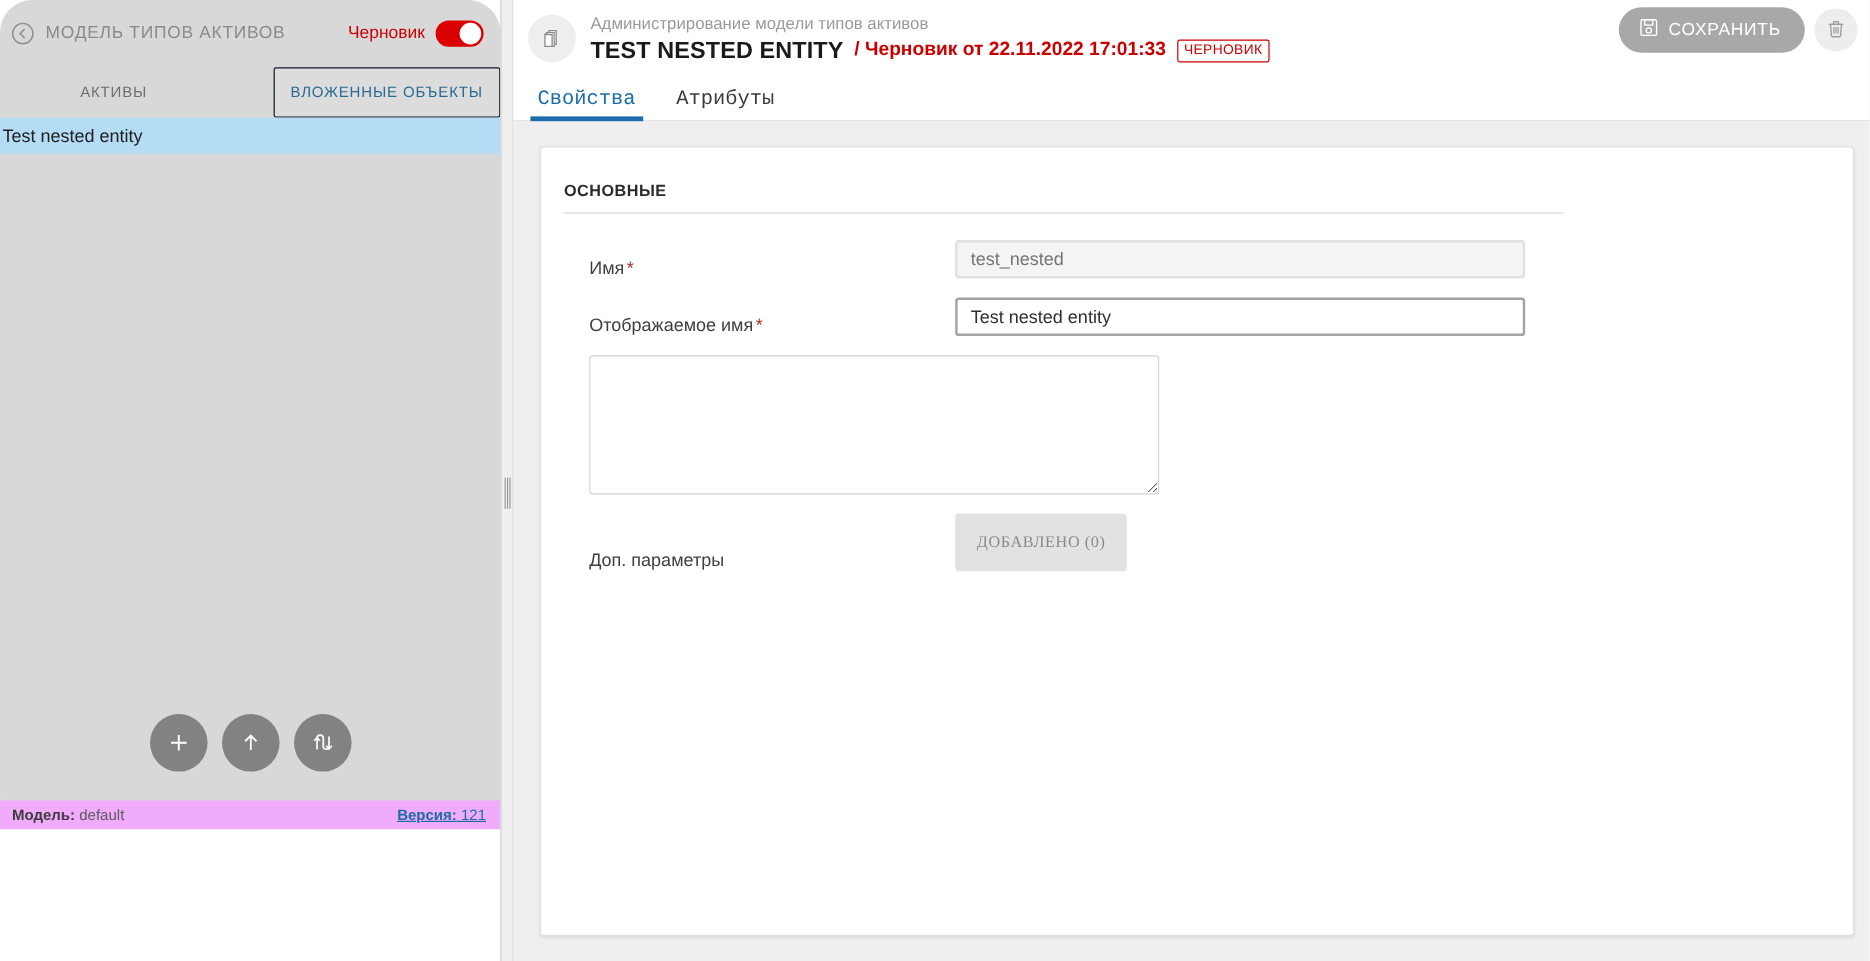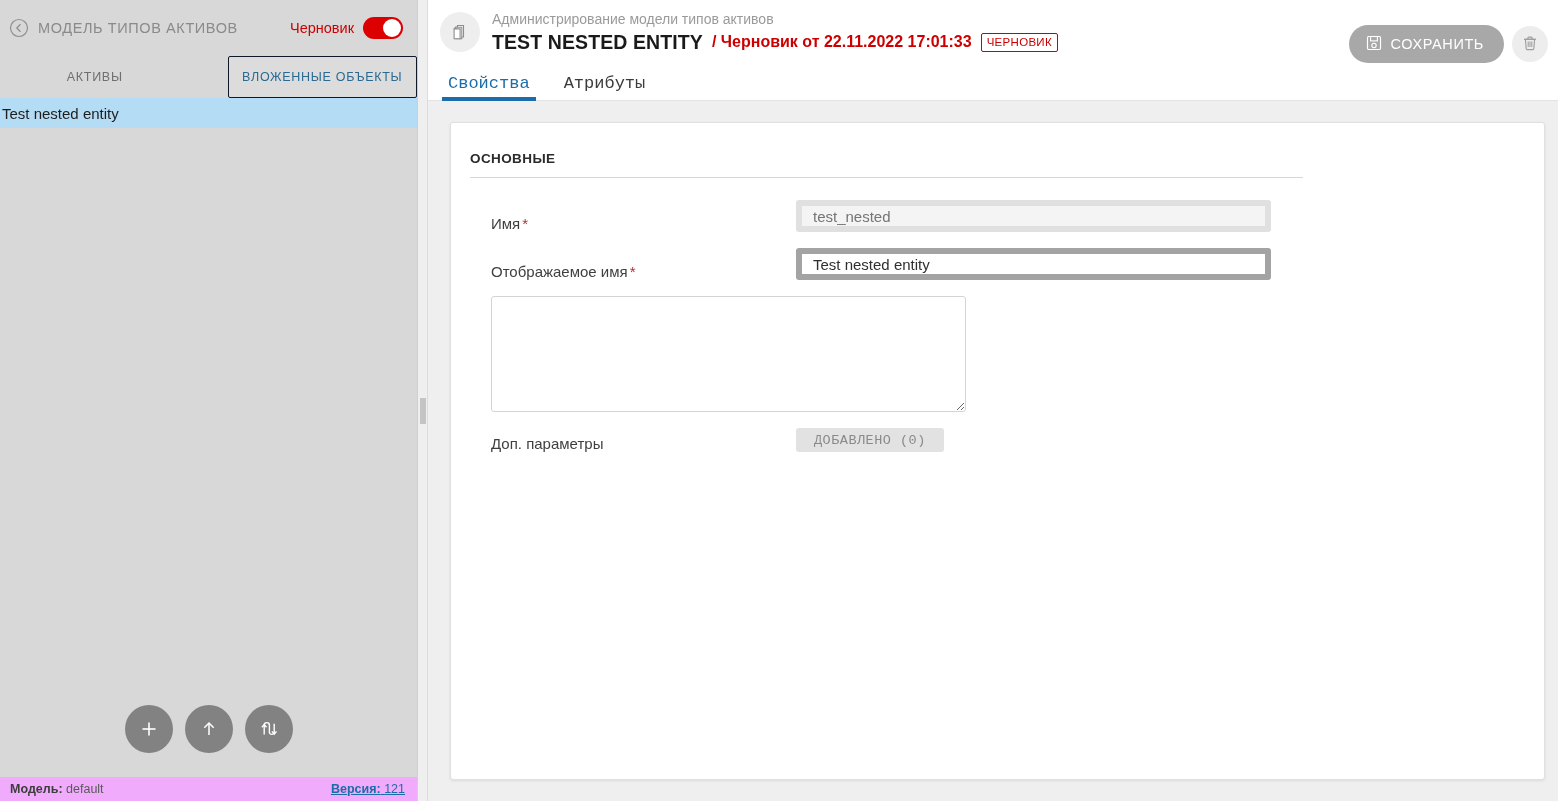--- a/index.html
+++ b/index.html
@@ -9,25 +9,26 @@
     width: 1558px; height: 801px;
     overflow: hidden;
     font-family: "Liberation Sans", "DejaVu Sans", sans-serif;
     background: #ffffff;
     color: #333333;
   }
   .app { position: relative; width: 1558px; height: 801px; display: flex; }
 
   
   .sidebar {
-    width: 417px; height: 801px;
+    width: 417px; height: 691px;
     background: #d8d8d8;
     display: flex; flex-direction: column;
     position: relative;
     flex: 0 0 417px;
+    border-radius: 27px;
   }
   .sb-header {
     height: 56px; flex: 0 0 56px;
     display: flex; align-items: center;
     padding: 0 14px 0 6px;
   }
   .collapse-btn {
     width: 26px; height: 26px;
     display: flex; align-items: center; justify-content: center;
     cursor: pointer; flex: 0 0 26px;
@@ -182,21 +183,21 @@
   .draft-badge {
     border: 1px solid #cc0000; color: #cc0000;
     font-size: 11.5px; letter-spacing: 0.3px;
     padding: 2px 5px 2px 5px;
     border-radius: 2px;
     line-height: 13px;
     white-space: nowrap;
   }
 
   .head-actions {
-    position: absolute; top: 25px; right: 10px;
+    position: absolute; top: 6px; right: 10px;
     display: flex; align-items: center; gap: 8px;
   }
   .btn-save {
     height: 38px; border-radius: 19px;
     background: #a8a8a8; color: #ffffff;
     border: none; cursor: pointer;
     display: flex; align-items: center; gap: 9px;
     padding: 0 20px 0 17px;
     font-size: 14.5px; letter-spacing: 0.6px;
     font-family: inherit;
@@ -256,21 +257,21 @@
     margin-bottom: 16px;
   }
   .flabel {
     width: 305px; flex: 0 0 305px;
     font-size: 15px; color: #3f3f3f;
     padding-top: 8px;
   }
   .req { color: #b03030; margin-left: 2px; }
   .finput {
     width: 475px; height: 32px;
-    border: 6px solid #a3a3a3; border-radius: 3px;
+    border: 2px solid #a3a3a3; border-radius: 3px;
     background: #ffffff;
     font-size: 15px; color: #2f2f2f;
     padding: 0 11px;
     font-family: inherit;
     outline: none;
   }
   .finput:disabled, .finput.disabled {
     background: #f4f4f4; color: #b0b0b0;
     border-color: #e0e0e0;
   }
@@ -280,25 +281,25 @@
     background: #ffffff;
     font-size: 15px; color: #2f2f2f;
     padding: 7px 11px;
     font-family: inherit;
     resize: vertical;
     outline: none;
   }
   .frow.params { margin-top: 8px; }
   .frow.params .flabel { padding-top: 6px; }
   .btn-added {
-    height: 24px;
+    height: 48px;
     background: #e2e2e2; border: none; border-radius: 3px;
     color: #8a8a8a; font-size: 13.5px; letter-spacing: 0.5px;
     padding: 0 18px; cursor: pointer;
-    font-family: Liberation Mono, monospace;
+    font-family: Liberation Serif, serif;
   }
 </style>
 </head>
 <body>
 
 <div class="app">
 
   <aside class="sidebar">
 
     <div class="sb-header">

